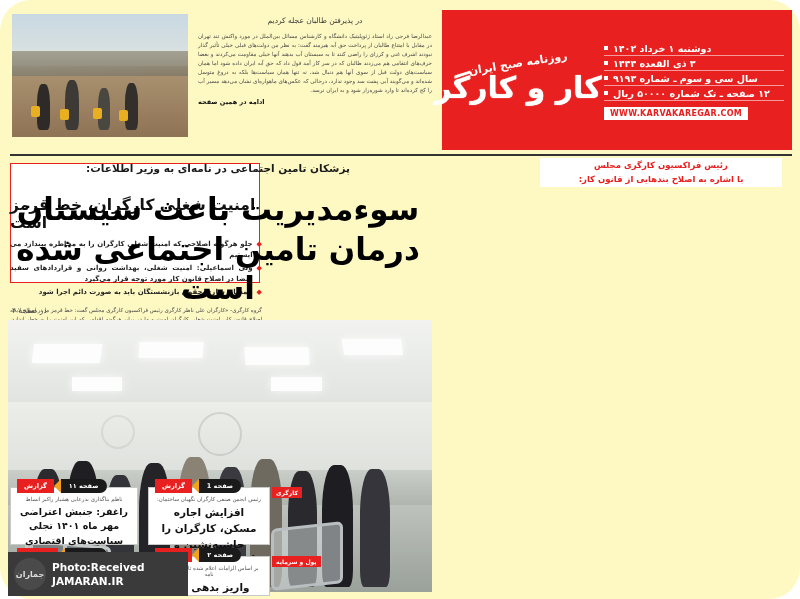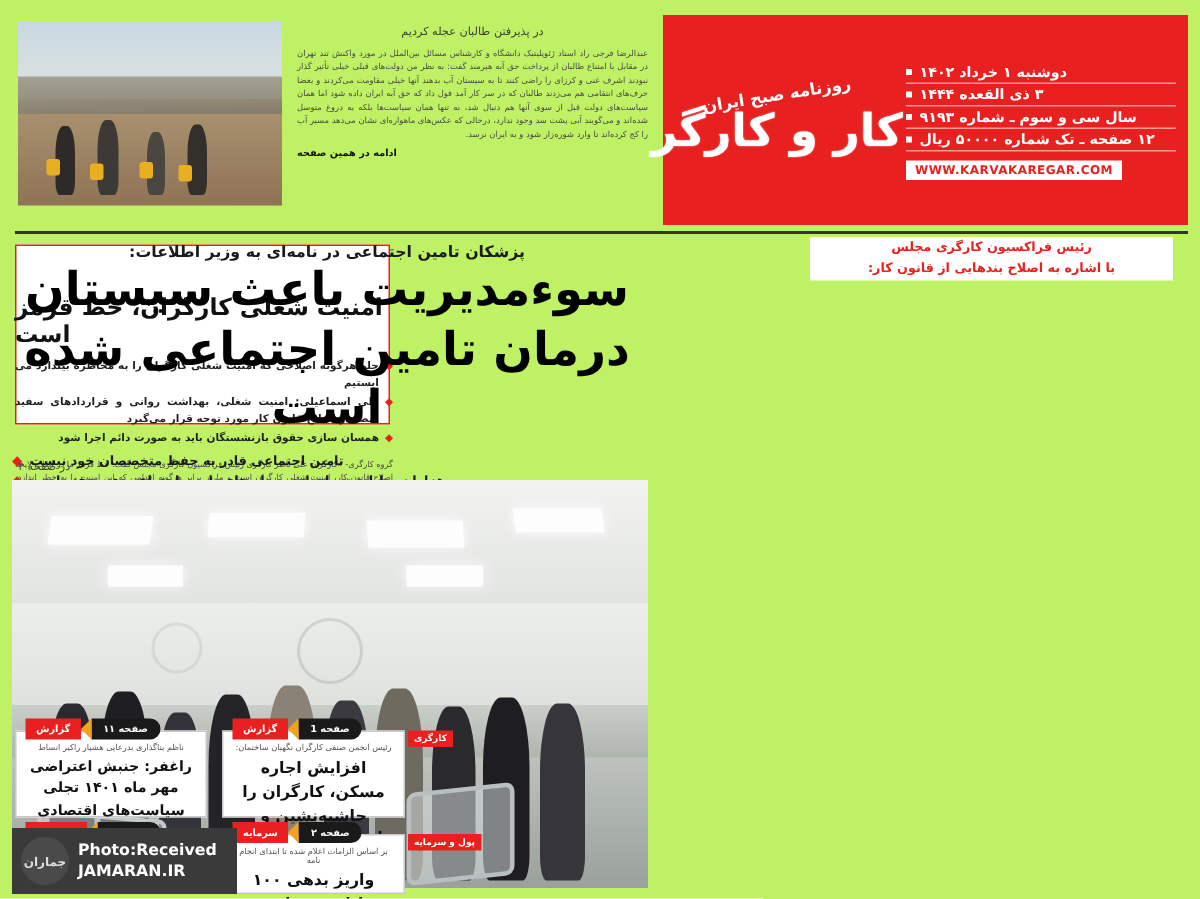--- a/index.html
+++ b/index.html
@@ -3,21 +3,21 @@
 <meta charset="utf-8">
 <style>
   * { box-sizing: border-box; margin: 0; padding: 0; }
   html, body {
     width: 800px; height: 599px;
     font-family: "DejaVu Sans", "Liberation Sans", sans-serif;
     background: #ffffff; overflow: hidden;
   }
   #page {
     position: relative; width: 800px; height: 599px;
-    background: #bef264; direction: rtl;
+    background: #fef9c3; direction: rtl; border-radius: 31px;
   }
 
   
   .masthead {
     position: absolute; top: 10px; right: 8px;
     width: 350px; height: 140px;
     background: #e8201f;
     display: flex; flex-direction: row; align-items: stretch;
   }
   .mast-logo {
@@ -100,21 +100,21 @@
     position: absolute; left: 10px; right: 8px; top: 154px;
     height: 2px; background: #333;
   }
 
   
   .main-head {
     position: absolute; right: 372px; left: 8px; top: 162px;
     text-align: center;
   }
   .mh-kicker {
-    font-size: 10.5px; color: #1a1a1a; font-weight: bold; margin-bottom: 0;
+    font-size: 10.5px; color: #1a1a1a; font-weight: bold; margin-bottom: 16px;
   }
   .mh-title {
     font-size: 31px; font-weight: bold; color: #000;
     line-height: 1.28; letter-spacing: -1.2px;
   }
   .mh-bullets {
     margin-top: 10px; display: flex; flex-direction: column;
     align-items: flex-end; gap: 3px; padding-right: 6px;
   }
   .mh-bul {
@@ -228,21 +228,21 @@
   }
   .bb-title {
     font-size: 10.5px; font-weight: bold; color: #111;
     text-align: center; line-height: 1.5; padding: 3px 6px 0;
     letter-spacing: -0.2px;
   }
   .bb-title.sm { font-size: 9.5px; }
 
   
   .wm-photo {
-    position: absolute; left: 8px; top: 552px; width: 150px; height: 44px;
+    position: absolute; left: 8px; top: 552px; width: 180px; height: 44px;
     background: #3a3a3a; overflow: hidden;
   }
   .wm-circle {
     position: absolute; left: 6px; top: 6px; width: 32px; height: 32px;
     border-radius: 50%; background: #4a4a4a;
     display: flex; align-items: center; justify-content: center;
     color: #ddd; font-size: 8px; font-weight: bold;
   }
   .wm-text {
     position: absolute; left: 44px; top: 8px; direction: ltr;

